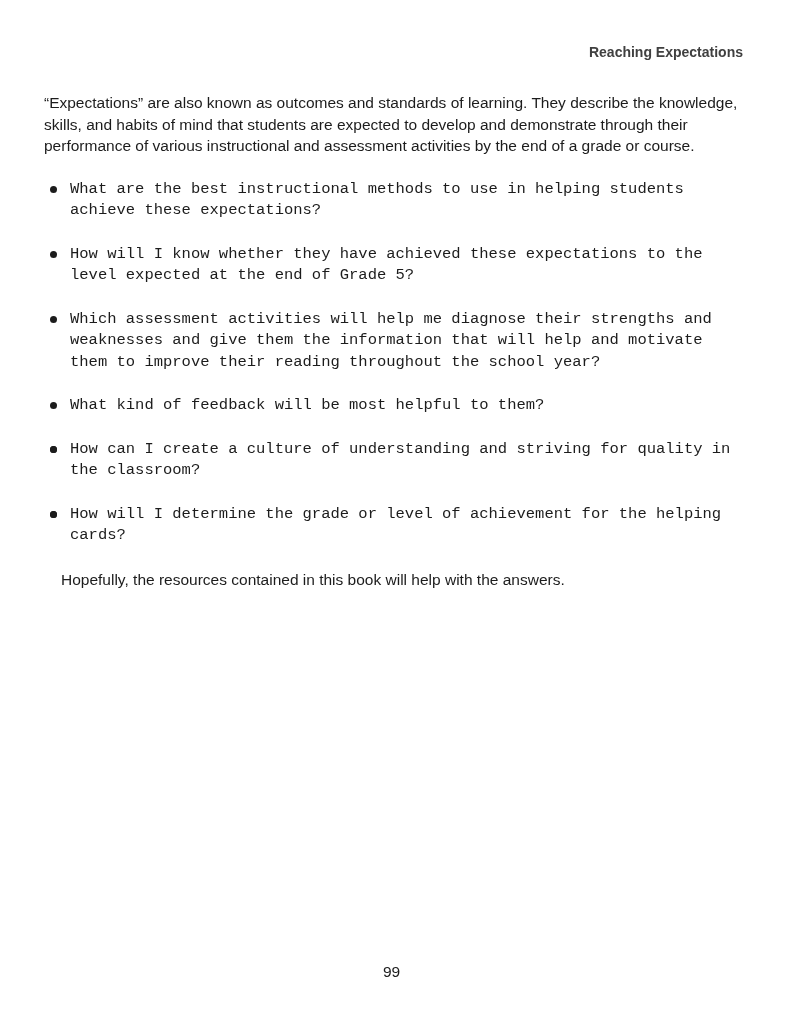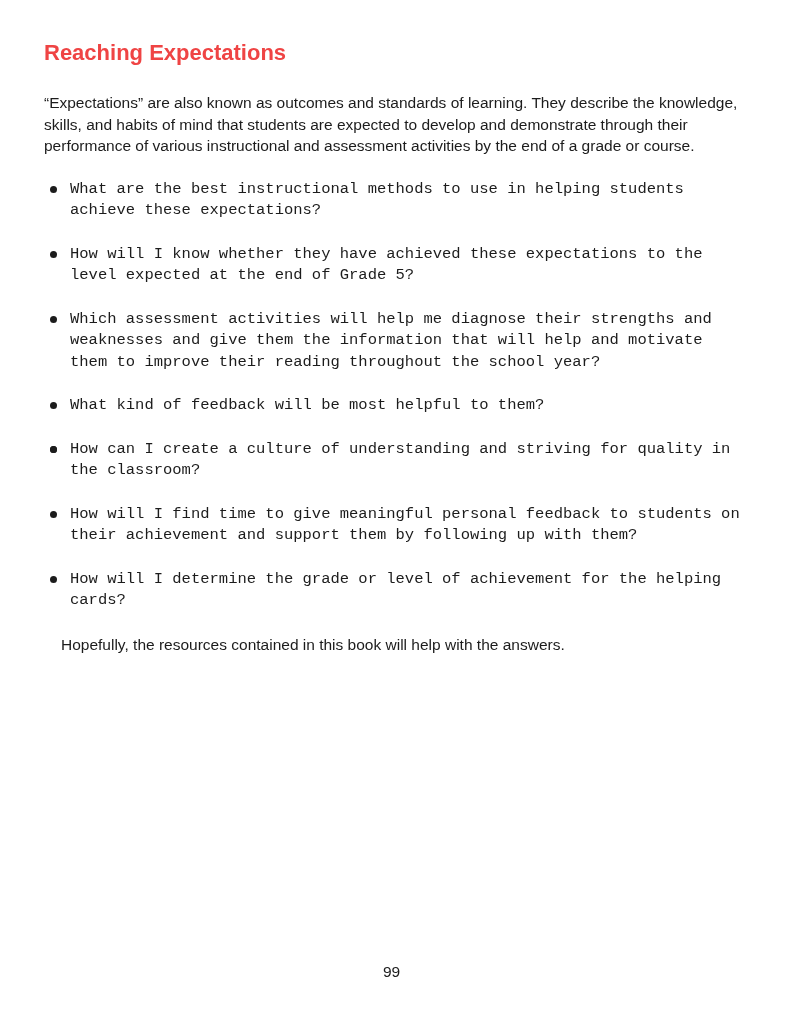--- a/index.html
+++ b/index.html
@@ -14,26 +14,26 @@
     background: #ffffff;
     color: #1c1c1c;
     font-family: "Liberation Sans", sans-serif;
     font-size: 15.5px;
     line-height: 21.5px;
     box-sizing: border-box;
     padding: 40px 48px 0 44px;
     overflow: hidden;
   }
   .doc-title {
-    font-size: 22px;
+    font-size: 14px;
     line-height: 25px;
     font-weight: bold;
-    text-align: left;
+    text-align: right;
     margin: 0 0 27px 0;
-    color: #ef4444;
+    color: #404040;
   }
   .para {
     margin: 0 0 22px 0;
   }
   .question-list {
     list-style: none;
     margin: 2px 0 22px 0;
     padding: 0;
   }
   .question-list li {
@@ -93,21 +93,20 @@
     </li>
     <li>
       <span class="bullet-dot"></span>
     </li>
     <li>
       <span class="bullet-dot"></span>
       <span>How can I create a culture of understanding and striving for quality in the classroom?</span>
     </li>
     <li>
       <span class="bullet-dot"></span>
-      <span>How will I find time to give meaningful personal feedback to students on their achievement and support them by following up with them?</span>
     </li>
     <li>
       <span class="bullet-dot"></span>
       <span>How will I determine the grade or level of achievement for the helping cards?</span>
     </li>
   </ul>
 
   <p class="closing">Hopefully, the resources contained in this book will help with the answers.</p>
 
   <div class="page-number">99</div>

